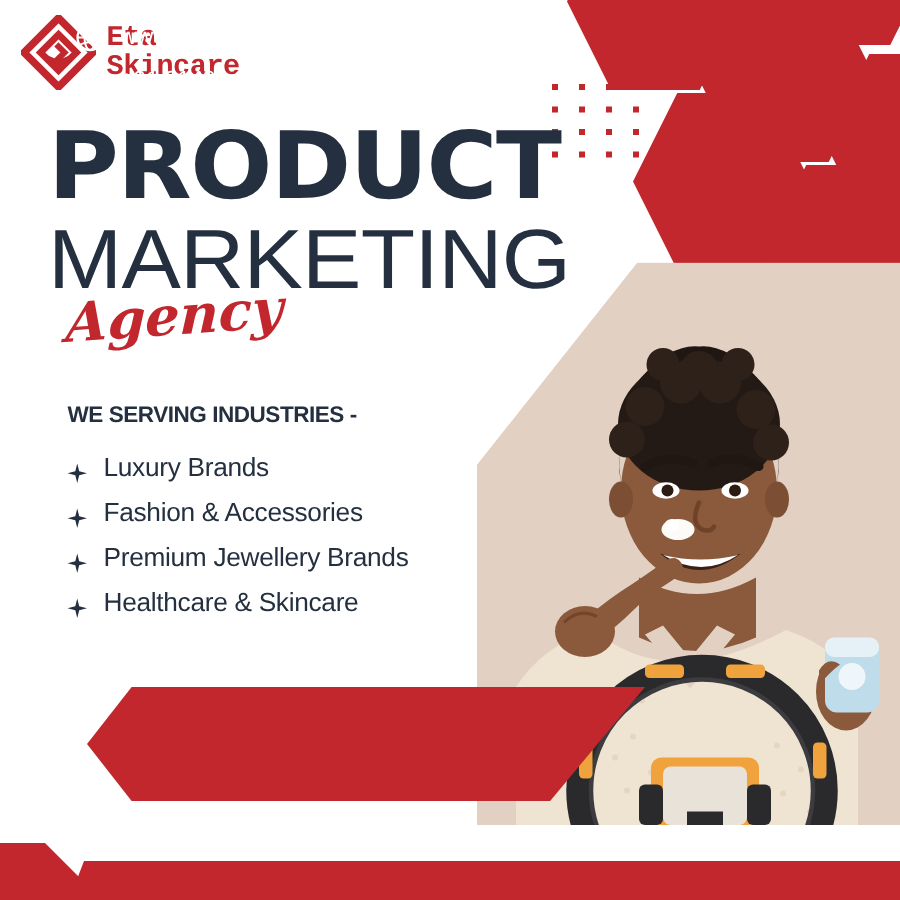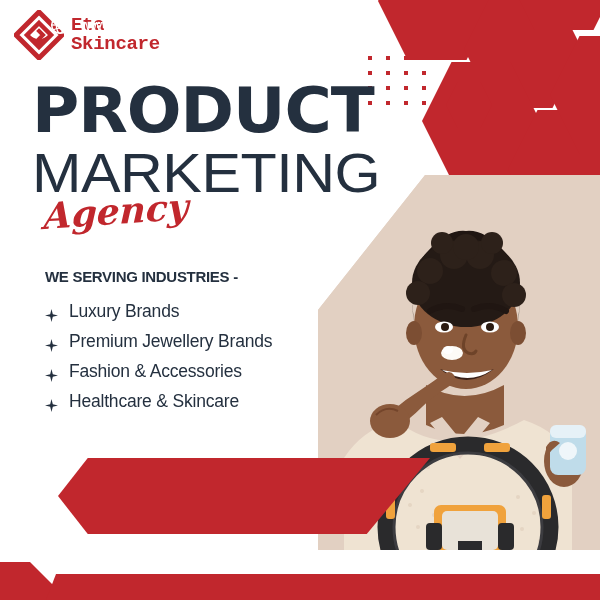--- a/index.html
+++ b/index.html
@@ -373,27 +373,27 @@
         <li class="ind-item">
           <svg class="ind-star" viewBox="0 0 24 24">
             <path d="M12 0 L14.4 9.6 L24 12 L14.4 14.4 L12 24 L9.6 14.4 L0 12 L9.6 9.6 Z" fill="currentColor"></path>
           </svg>
           <span class="ind-label">Luxury Brands</span>
         </li>
         <li class="ind-item">
           <svg class="ind-star" viewBox="0 0 24 24">
             <path d="M12 0 L14.4 9.6 L24 12 L14.4 14.4 L12 24 L9.6 14.4 L0 12 L9.6 9.6 Z" fill="currentColor"></path>
           </svg>
-          <span class="ind-label">Premium Jewellery Brands</span>
+          <span class="ind-label">Fashion &amp; Accessories</span>
         </li>
         <li class="ind-item">
           <svg class="ind-star" viewBox="0 0 24 24">
             <path d="M12 0 L14.4 9.6 L24 12 L14.4 14.4 L12 24 L9.6 14.4 L0 12 L9.6 9.6 Z" fill="currentColor"></path>
           </svg>
-          <span class="ind-label">Fashion &amp; Accessories</span>
+          <span class="ind-label">Premium Jewellery Brands</span>
         </li>
         <li class="ind-item">
           <svg class="ind-star" viewBox="0 0 24 24">
             <path d="M12 0 L14.4 9.6 L24 12 L14.4 14.4 L12 24 L9.6 14.4 L0 12 L9.6 9.6 Z" fill="currentColor"></path>
           </svg>
           <span class="ind-label">Healthcare &amp; Skincare</span>
         </li>
       </ul>
   </div>
 

